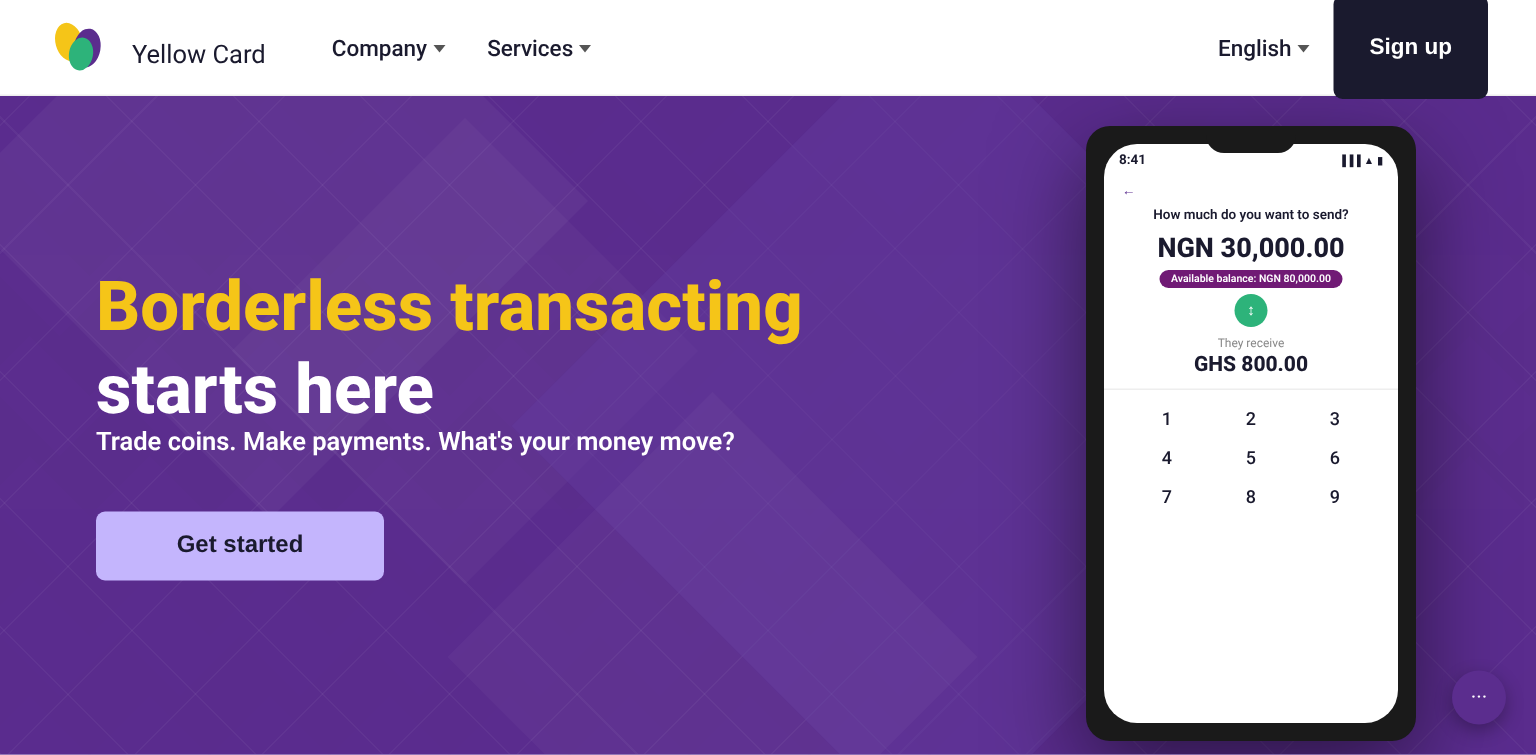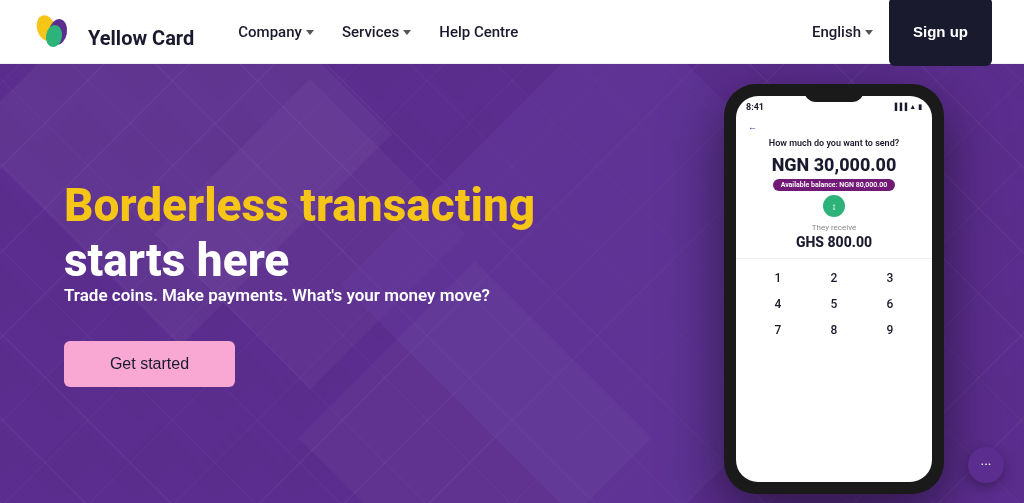--- a/index.html
+++ b/index.html
@@ -13,21 +13,21 @@
       padding: 0 32px;
       height: 64px;
       background: #fff;
       border-bottom: 1px solid #eee;
       position: relative;
       z-index: 10;
     }
     .navbar-left { display: flex; align-items: center; gap: 32px; }
     .logo { display: flex; align-items: center; gap: 8px; text-decoration: none; }
     .logo-icon { display: flex; gap: 3px; }
-    .logo-text { font-weight: 700; font-size: 20px; color: #1a1a2e; line-height: 1.1; margin-top: 12px; }
+    .logo-text { font-weight: 400; font-size: 17px; color: #1a1a2e; line-height: 1.1; margin-top: 12px; }
     .logo-text span { display: block; }
 
     .nav-links { display: flex; align-items: center; gap: 4px; }
     .nav-item {
       display: flex; align-items: center; gap: 4px;
       padding: 8px 12px;
       font-size: 15px; font-weight: 500; color: #1a1a2e;
       cursor: pointer; border-radius: 4px;
       user-select: none;
     }
@@ -127,42 +127,42 @@
     .hero-subtitle {
       font-size: 17px; font-weight: 600;
       color: #fff;
       margin-bottom: 36px;
     }
     .cta-btn {
       display: inline-flex;
       align-items: center;
       justify-content: center;
       padding: 14px 32px;
-      background: #f9a8d4;
+      background: #c4b5fd;
       color: #1a1a2e;
       border: none;
       border-radius: 6px;
-      font-size: 16px; font-weight: 400;
+      font-size: 16px; font-weight: 700;
       cursor: pointer;
-      width: 171px;
+      width: 192px;
     }
 
     
     .phone-area {
       position: absolute;
       right: 60px;
       top: 20px;
       width: 240px;
       height: 420px;
     }
     .phone-outer {
       width: 220px;
       height: 410px;
       background: #1a1a1a;
-      border-radius: 32px;
+      border-radius: 16px;
       padding: 12px;
       box-shadow: 0 20px 60px rgba(0,0,0,0.5);
       position: relative;
     }
     .phone-notch {
       width: 60px; height: 18px;
       background: #1a1a1a;
       border-radius: 0 0 12px 12px;
       position: absolute;
       top: 0; left: 50%; transform: translateX(-50%);
@@ -252,23 +252,20 @@
     </a>
 
     <div class="nav-links">
       <div class="nav-item">
         <span>Company</span>
         <span class="chevron"></span>
       </div>
       <div class="nav-item">
         <span>Services</span>
         <span class="chevron"></span>
-      </div>
-      <div class="nav-item">
-        <span>Help Centre</span>
       </div>
     </div>
   </div>
 
   <div class="navbar-right">
     <div class="lang-selector">
       <span>English</span>
       <span class="chevron"></span>
     </div>
     <button class="signup-btn">Sign up</button>

